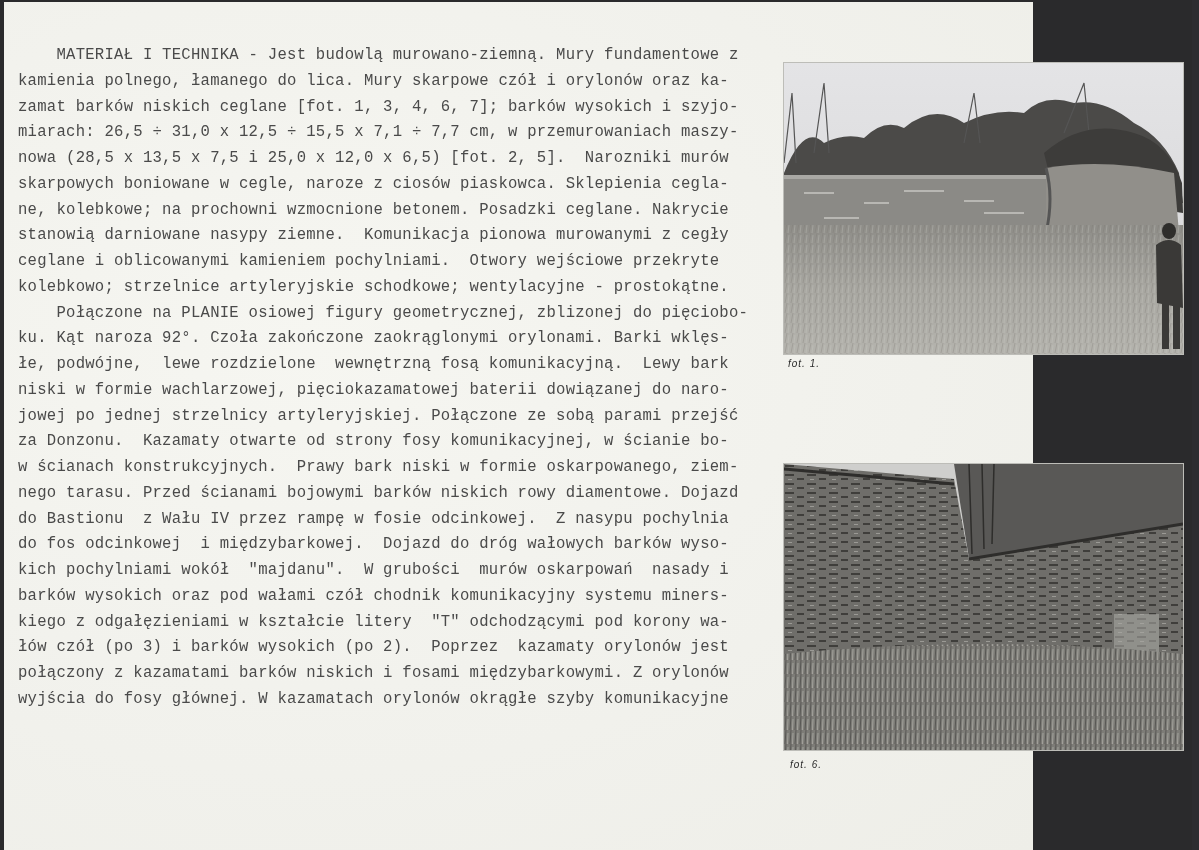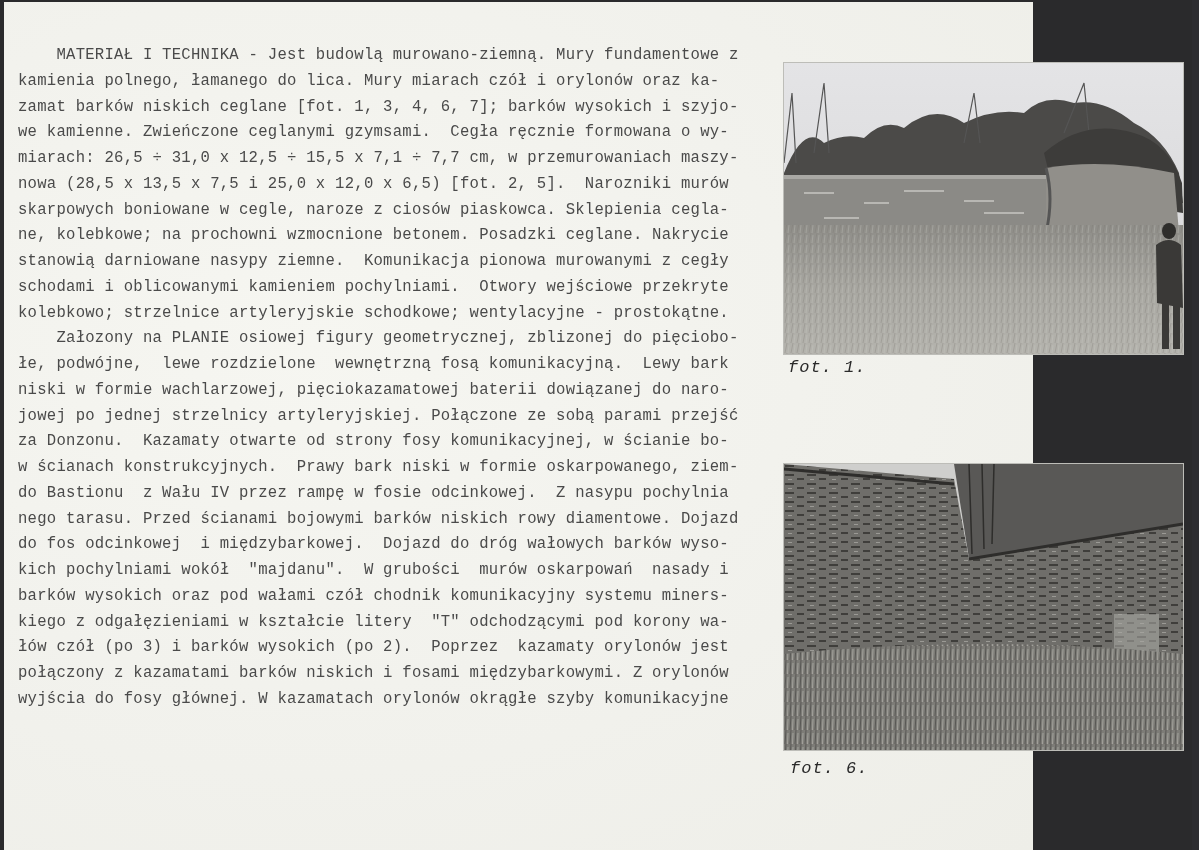--- a/index.html
+++ b/index.html
@@ -22,52 +22,52 @@
     font-size: 15.6px; color: #4a4a4a;
     white-space: pre; letter-spacing: 0.25px;
   }
   .photo {
     position: absolute; overflow: hidden;
     border: 1px solid #bdbdb8;
   }
   .photo svg { display: block; width: 100%; height: 100%; }
   .caption {
     position: absolute;
-    font-family: Liberation Mono, monospace; font-style: italic;
-    font-size: 17px; color: #2a2a2a; letter-spacing: 1px;
+    font-family: Liberation Sans, sans-serif; font-style: italic;
+    font-size: 10px; color: #2a2a2a; letter-spacing: 1px;
   }
   .right-edge {
     position: absolute; right: 0; top: 0; width: 7px; height: 850px; background: #2c2c30;
   }
 </style>
 </head>
 <body>
 
 <div class="page">
 
   <div class="text-block">
     <div class="line">    MATERIAŁ I TECHNIKA - Jest budowlą murowano-ziemną. Mury fundamentowe z</div>
-    <div class="line">kamienia polnego, łamanego do lica. Mury miarach czół i orylonów oraz ka-</div>
+    <div class="line">kamienia polnego, łamanego do lica. Mury skarpowe czół i orylonów oraz ka-</div>
     <div class="line">zamat barków niskich ceglane [fot. 1, 3, 4, 6, 7]; barków wysokich i szyjo-</div>
-    <div class="line">we kamienne. Zwieńczone ceglanymi gzymsami.  Cegła ręcznie formowana o wy-</div>
     <div class="line">miarach: 26,5 ÷ 31,0 x 12,5 ÷ 15,5 x 7,1 ÷ 7,7 cm, w przemurowaniach maszy-</div>
     <div class="line">nowa (28,5 x 13,5 x 7,5 i 25,0 x 12,0 x 6,5) [fot. 2, 5].  Narozniki murów</div>
     <div class="line">skarpowych boniowane w cegle, naroze z ciosów piaskowca. Sklepienia cegla-</div>
     <div class="line">ne, kolebkowe; na prochowni wzmocnione betonem. Posadzki ceglane. Nakrycie</div>
     <div class="line">stanowią darniowane nasypy ziemne.  Komunikacja pionowa murowanymi z cegły</div>
-    <div class="line">schodami i oblicowanymi kamieniem pochylniami.  Otwory wejściowe przekryte</div>
+    <div class="line">ceglane i oblicowanymi kamieniem pochylniami.  Otwory wejściowe przekryte</div>
     <div class="line">kolebkowo; strzelnice artyleryjskie schodkowe; wentylacyjne - prostokątne.</div>
-    <div class="line">    Załozony na PLANIE osiowej figury geometrycznej, zblizonej do pięciobo-</div>
+    <div class="line">    Połączone na PLANIE osiowej figury geometrycznej, zblizonej do pięciobo-</div>
+    <div class="line">ku. Kąt naroza 92°. Czoła zakończone zaokrąglonymi orylonami. Barki wklęs-</div>
     <div class="line">łe, podwójne,  lewe rozdzielone  wewnętrzną fosą komunikacyjną.  Lewy bark</div>
     <div class="line">niski w formie wachlarzowej, pięciokazamatowej baterii dowiązanej do naro-</div>
     <div class="line">jowej po jednej strzelnicy artyleryjskiej. Połączone ze sobą parami przejść</div>
     <div class="line">za Donzonu.  Kazamaty otwarte od strony fosy komunikacyjnej, w ścianie bo-</div>
     <div class="line">w ścianach konstrukcyjnych.  Prawy bark niski w formie oskarpowanego, ziem-</div>
+    <div class="line">nego tarasu. Przed ścianami bojowymi barków niskich rowy diamentowe. Dojazd</div>
     <div class="line">do Bastionu  z Wału IV przez rampę w fosie odcinkowej.  Z nasypu pochylnia</div>
-    <div class="line">nego tarasu. Przed ścianami bojowymi barków niskich rowy diamentowe. Dojazd</div>
     <div class="line">do fos odcinkowej  i międzybarkowej.  Dojazd do dróg wałowych barków wyso-</div>
     <div class="line">kich pochylniami wokół  "majdanu".  W grubości  murów oskarpowań  nasady i</div>
     <div class="line">barków wysokich oraz pod wałami czół chodnik komunikacyjny systemu miners-</div>
     <div class="line">kiego z odgałęzieniami w kształcie litery  "T" odchodzącymi pod korony wa-</div>
     <div class="line">łów czół (po 3) i barków wysokich (po 2).  Poprzez  kazamaty orylonów jest</div>
     <div class="line">połączony z kazamatami barków niskich i fosami międzybarkowymi. Z orylonów</div>
     <div class="line">wyjścia do fosy głównej. W kazamatach orylonów okrągłe szyby komunikacyjne</div>
   </div>
 
   <div class="photo" style="left:779px; top:60px; width:399px; height:291px;" title="Bastion wall with rounded orillon, overgrown with trees, tall dry grass in foreground, person standing at right">

